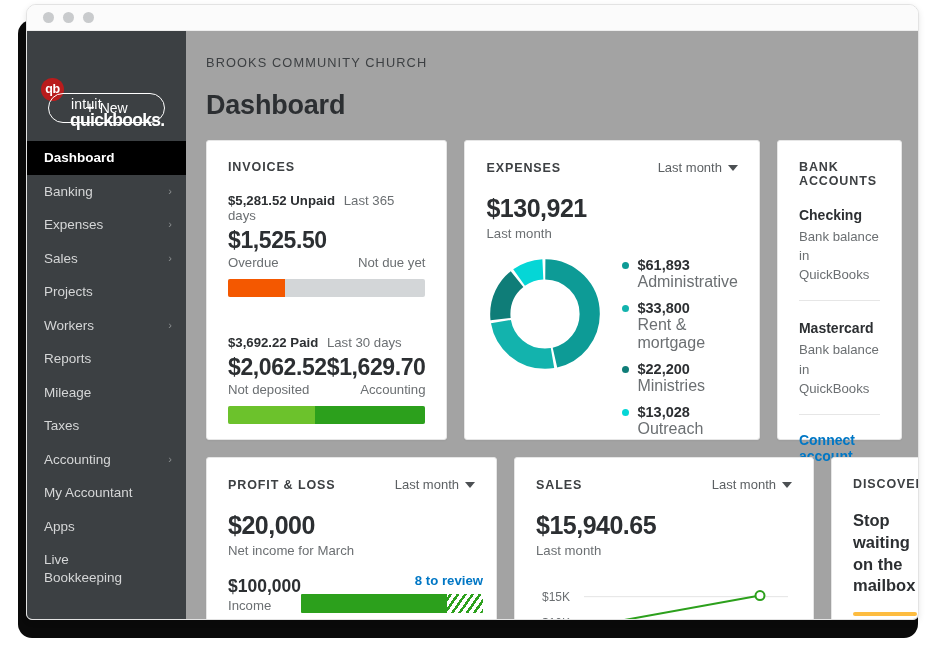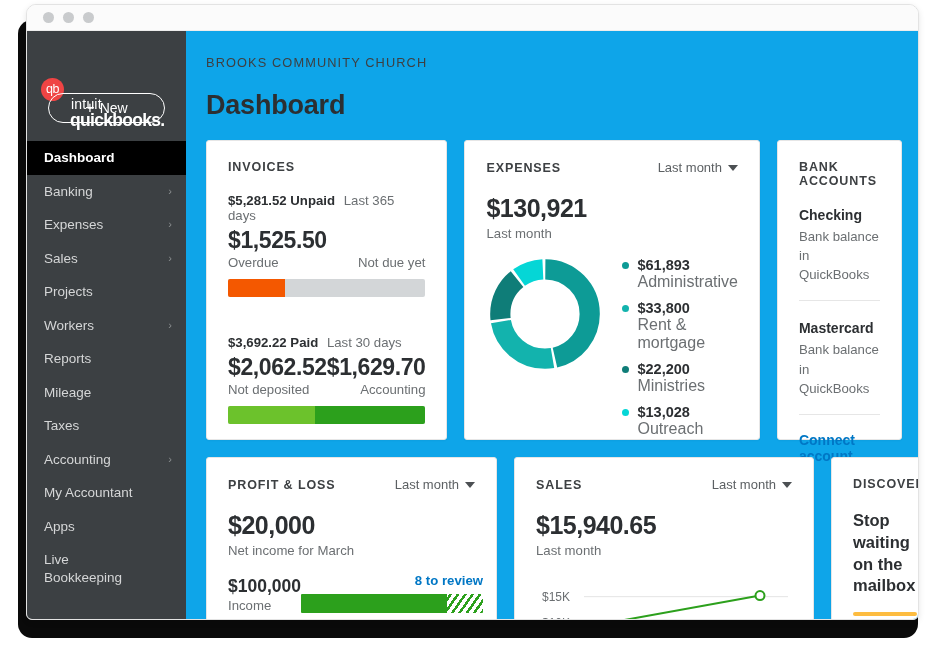--- a/index.html
+++ b/index.html
@@ -47,22 +47,22 @@
   .sidebar {
     width: 159px; flex: 0 0 159px;
     background: #3c4043;
     color: #ffffff;
     padding-top: 0;
   }
   .logo-wrap { padding: 18px 0 0 14px; height: 46px; }
   .logo { display: flex; align-items: center; gap: 6px; }
   .logo-mark {
     width: 23px; height: 23px; border-radius: 50%;
-    background: #ef4444;
-    color: #fff; font-weight: normal; font-size: 12.5px;
+    background: #b91c1c;
+    color: #fff; font-weight: bold; font-size: 12.5px;
     display: flex; align-items: center; justify-content: center;
     letter-spacing: -0.5px;
   }
   .logo-text { position: relative; line-height: 1; }
   .logo-intuit {
     font-size: 14px; font-weight: normal; letter-spacing: 0.2px;
     color: #ffffff; display: block; margin-bottom: 1px; margin-left: 1px; margin-top: 48px;
   }
   .logo-qb {
     font-size: 17.5px; font-weight: bold; letter-spacing: -0.7px;
@@ -94,21 +94,21 @@
     margin-left: auto; font-size: 11px; color: #8b8e90; line-height: 1;
   }
   .nav-item.two-line {
     height: 46px; align-items: flex-start; padding-top: 6px;
     line-height: 1.35; flex-direction: column; justify-content: center;
   }
   .nav-item.two-line span { display: block; }
 
   
   .main {
-    flex: 1; background: #0ea5e9;
+    flex: 1; background: #a3a3a3;
     padding: 24px 16px 0 20px;
     overflow: hidden; position: relative;
   }
   .company {
     font-size: 12.8px; letter-spacing: 1.1px;
     color: #3d4043; font-weight: 400; text-transform: uppercase;
   }
   .page-title {
     font-size: 27px; font-weight: bold; color: #2c2f32;
     margin-top: 20px; margin-bottom: 19px; letter-spacing: -0.2px;

